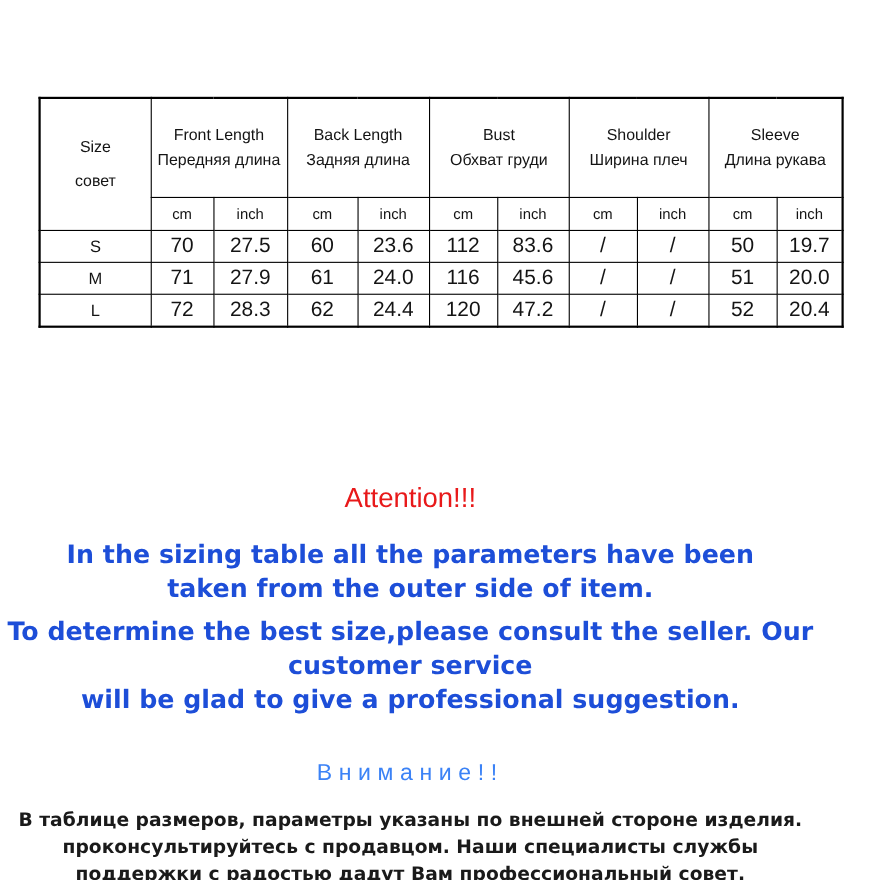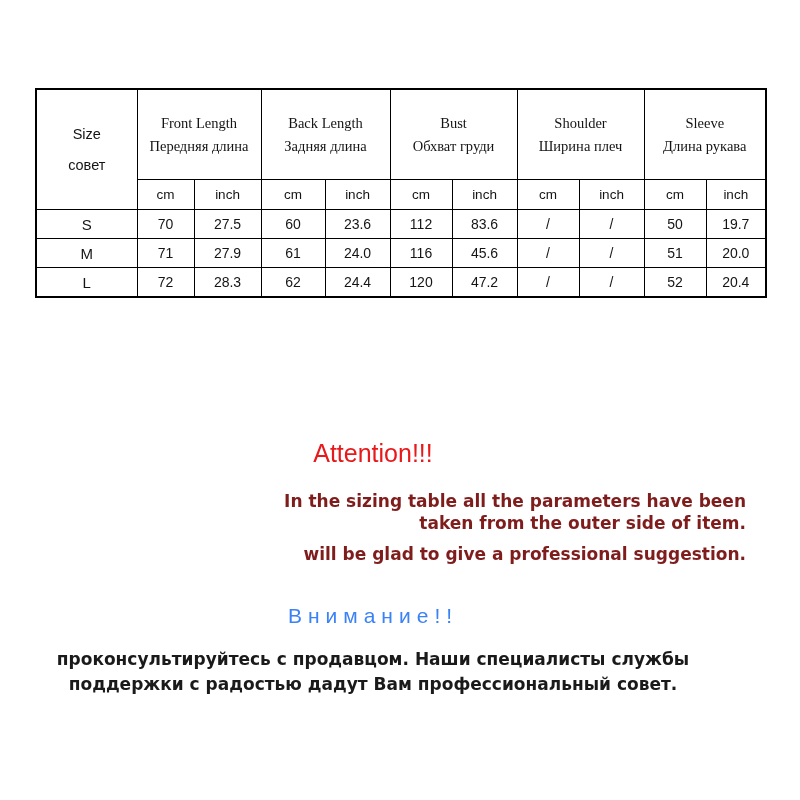--- a/index.html
+++ b/index.html
@@ -37,35 +37,34 @@
     font-weight: normal;
     color: #141414;
     padding: 0;
   }
   
   th.group-head {
     height: 89px;
     font-size: 14.5px;
     line-height: 1.55;
     padding: 0 2px;
-    font-family: Liberation Serif, serif;
   }
   th.size-head {
     height: 118px;
     font-size: 14.5px;
     line-height: 2.1;
   }
   
   th.unit-head {
     height: 29px;
     font-size: 13.5px;
   }
   td.data-cell {
     height: 28px;
-    font-size: 14px;
+    font-size: 19px;
     margin-top: 28px;
   }
   td.size-cell {
     height: 28px;
     font-size: 15px;
   }
   .eng-line { display: block; }
   .rus-line { display: block; }
 
   
@@ -78,27 +77,26 @@
   }
   .attention-en {
     color: #e8191a;
     font-size: 25px;
     line-height: 1.1;
     margin: 0 0 22px 0;
     font-weight: normal;
     font-family: "Liberation Sans", sans-serif;
   }
   .para-en {
-    font-size: 17px;
+    font-size: 23px;
     line-height: 1.35;
-    color: #7f1d1d;
+    color: #1d4ed8;
     margin: 0;
     font-family: "DejaVu Sans", sans-serif;
     font-weight: 600;
-    text-align: right;
   }
   .para-en .ln { display: block; }
   .gap-block { height: 8px; }
 
   .attention-ru {
     color: #3b82f6;
     font-size: 21px;
     letter-spacing: 6px;
     line-height: 1.1;
     margin: 38px 0 20px 0;
@@ -218,23 +216,25 @@
 </div>
 
 <div id="notice">
 
   <div class="attention-en">Attention!!!</div>
 
   <div class="para-en">
     <span class="ln">In the sizing table all the parameters have been</span>
     <span class="ln">taken from the outer side of item.</span>
     <span class="ln gap-block"></span>
+    <span class="ln">To determine the best size,please consult the seller. Our customer service</span>
     <span class="ln">will be glad to give a professional suggestion.</span>
   </div>
 
   <div class="attention-ru">Внимание!!</div>
 
   <div class="para-ru">
+    <span class="ln">В таблице размеров, параметры указаны по внешней стороне изделия.</span>
     <span class="ln">проконсультируйтесь с продавцом. Наши специалисты службы</span>
     <span class="ln">поддержки с радостью дадут Вам профессиональный совет.</span>
   </div>
 
 </div>
 
 </body></html>

